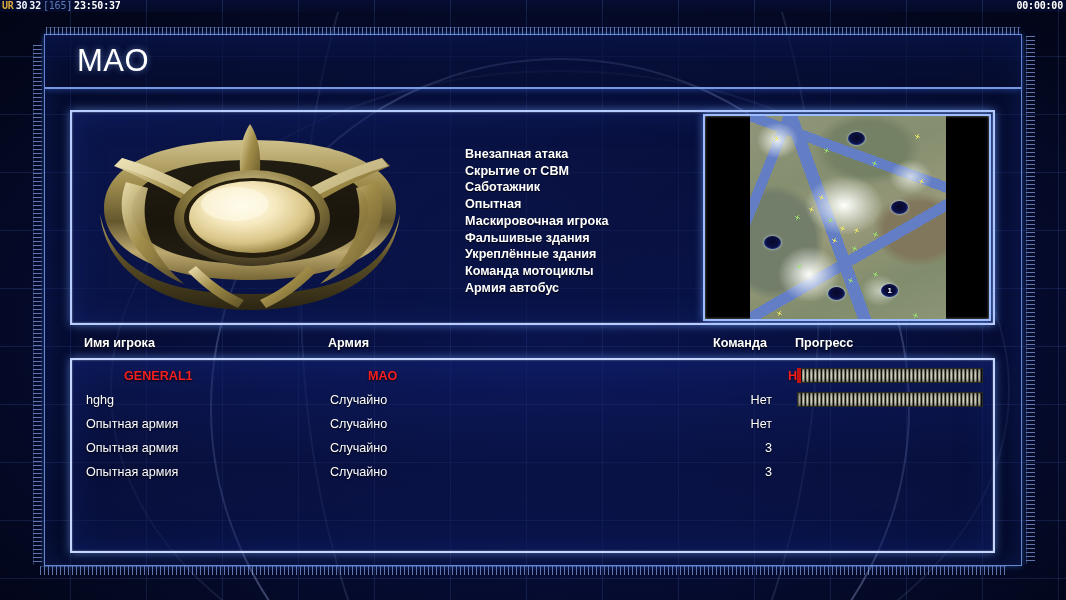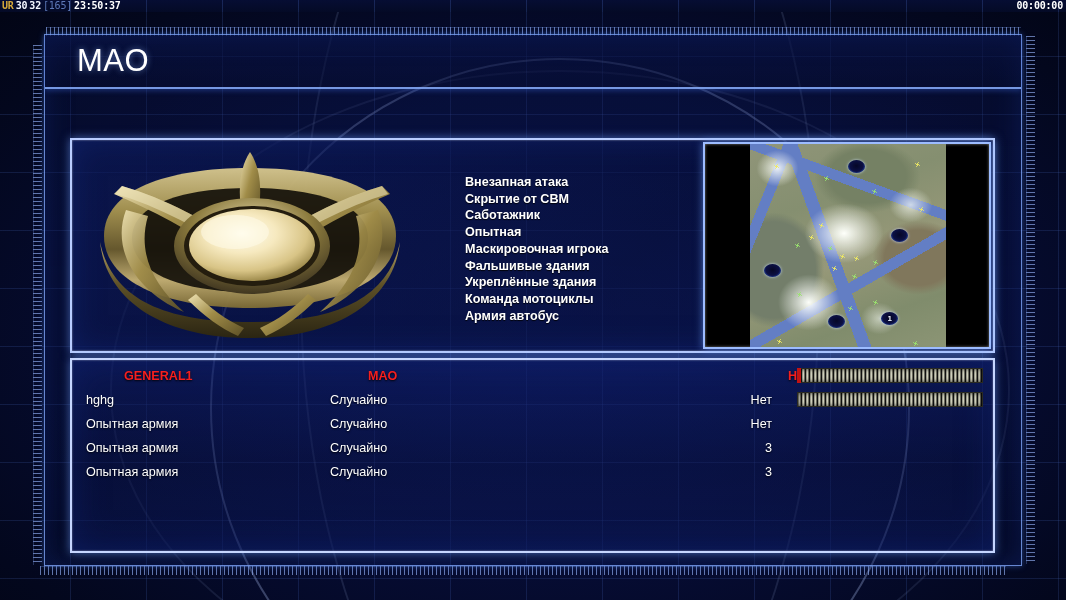--- a/index.html
+++ b/index.html
@@ -148,21 +148,20 @@
     position: absolute;
     left: 70px; top: 110px;
     width: 925px; height: 215px;
     border: 2px solid #b9cdff;
     box-shadow:
       0 0 9px rgba(110,160,255,.60),
       inset 0 0 2px rgba(255,255,255,.6),
       inset 0 0 30px rgba(18,40,120,.55);
     background: linear-gradient(135deg, rgba(14,28,96,.55) 0%, rgba(8,17,62,.40) 60%, rgba(12,24,84,.50) 100%);
     z-index: 10;
-    margin-top: 28px;
   }
 
   
   #emblem-wrap {
     position: absolute;
     left: 20px; top: 10px;
     width: 320px; height: 196px;
     z-index: 12;
   }
   #emblem-wrap svg { display: block; }
@@ -472,20 +471,26 @@
         <div class="mm-spot" style="left:40%;  top:84%;">
             <span></span>
           </div>
         <div class="mm-spot" style="left:67%;  top:83%;">
             <span>1</span>
           </div>
       </div>
     </div>
   </div>
 
+  <div id="table-head">
+    <div class="th th-name">Имя игрока</div>
+    <div class="th th-army">Армия</div>
+    <div class="th th-team">Команда</div>
+    <div class="th th-prog">Прогресс</div>
+  </div>
 
   <div id="table-panel">
 
     <div class="prow highlight" style="margin-top:4px;">
       <div class="cell c-name">GENERAL1</div>
       <div class="cell c-army">MAO</div>
       <div class="cell c-team">Нет</div>
       <div class="c-prog">
         <div class="progbar lead"></div>
       </div>

